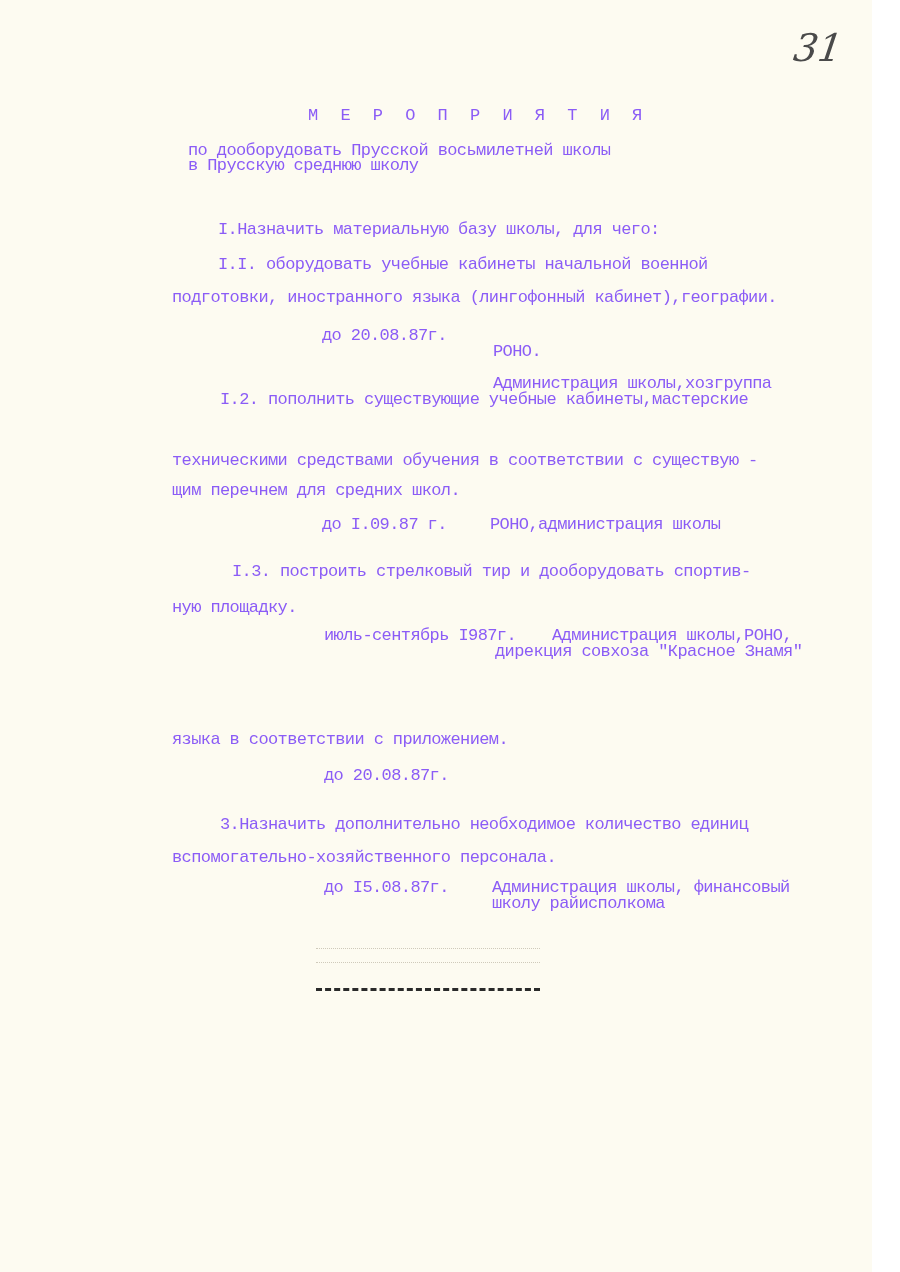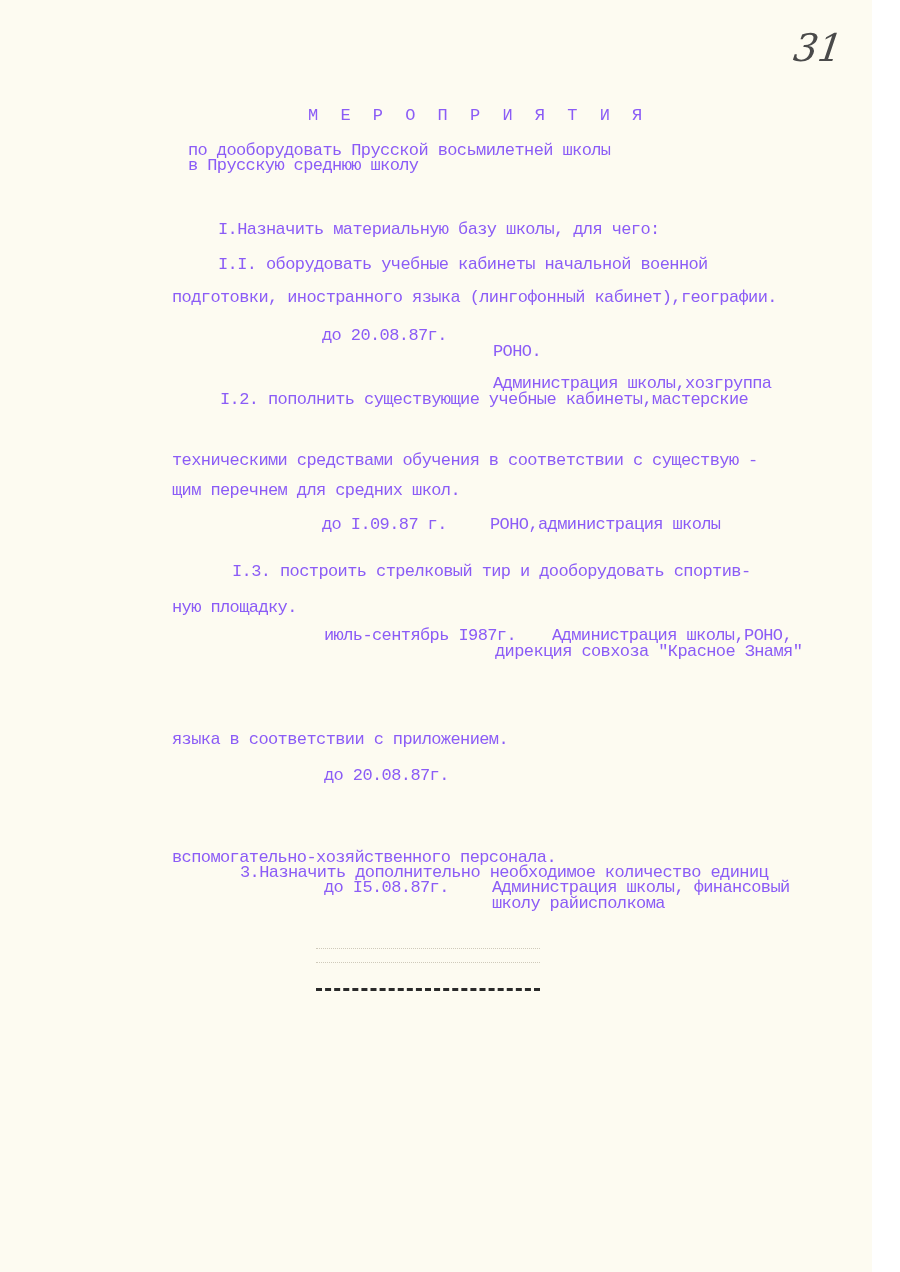--- a/index.html
+++ b/index.html
@@ -38,21 +38,21 @@
 
   <div class="t" style="left:232px;top:562px;">I.3. построить стрелковый тир и дооборудовать спортив-</div>
   <div class="t" style="left:172px;top:598px;text-align:center;">ную площадку.</div>
   <div class="t" style="left:324px;top:626px;">июль-сентябрь I987г.</div>
   <div class="t" style="left:552px;top:626px;">Администрация школы,РОНО,</div>
   <div class="t" style="left:495px;top:642px;">дирекция совхоза "Красное Знамя"</div>
 
   <div class="t" style="left:172px;top:730px;">языка в соответствии с приложением.</div>
   <div class="t" style="left:324px;top:766px;">до 20.08.87г.</div>
 
-  <div class="t" style="left:240px;top:815px;margin-top:48px;">3.Назначить дополнительно необходимое количество единиц</div>
+  <div class="t" style="left:220px;top:815px;">3.Назначить дополнительно необходимое количество единиц</div>
   <div class="t" style="left:172px;top:848px;">вспомогательно-хозяйственного персонала.</div>
   <div class="t" style="left:324px;top:878px;">до I5.08.87г.</div>
   <div class="t" style="left:492px;top:878px;">Администрация школы, финансовый</div>
   <div class="t" style="left:492px;top:894px;">школу райисполкома</div>
 
   <div class="faint" style="top:948px;"></div>
   <div class="faint" style="top:962px;"></div>
   <div class="dash"></div>
 </div>
 

